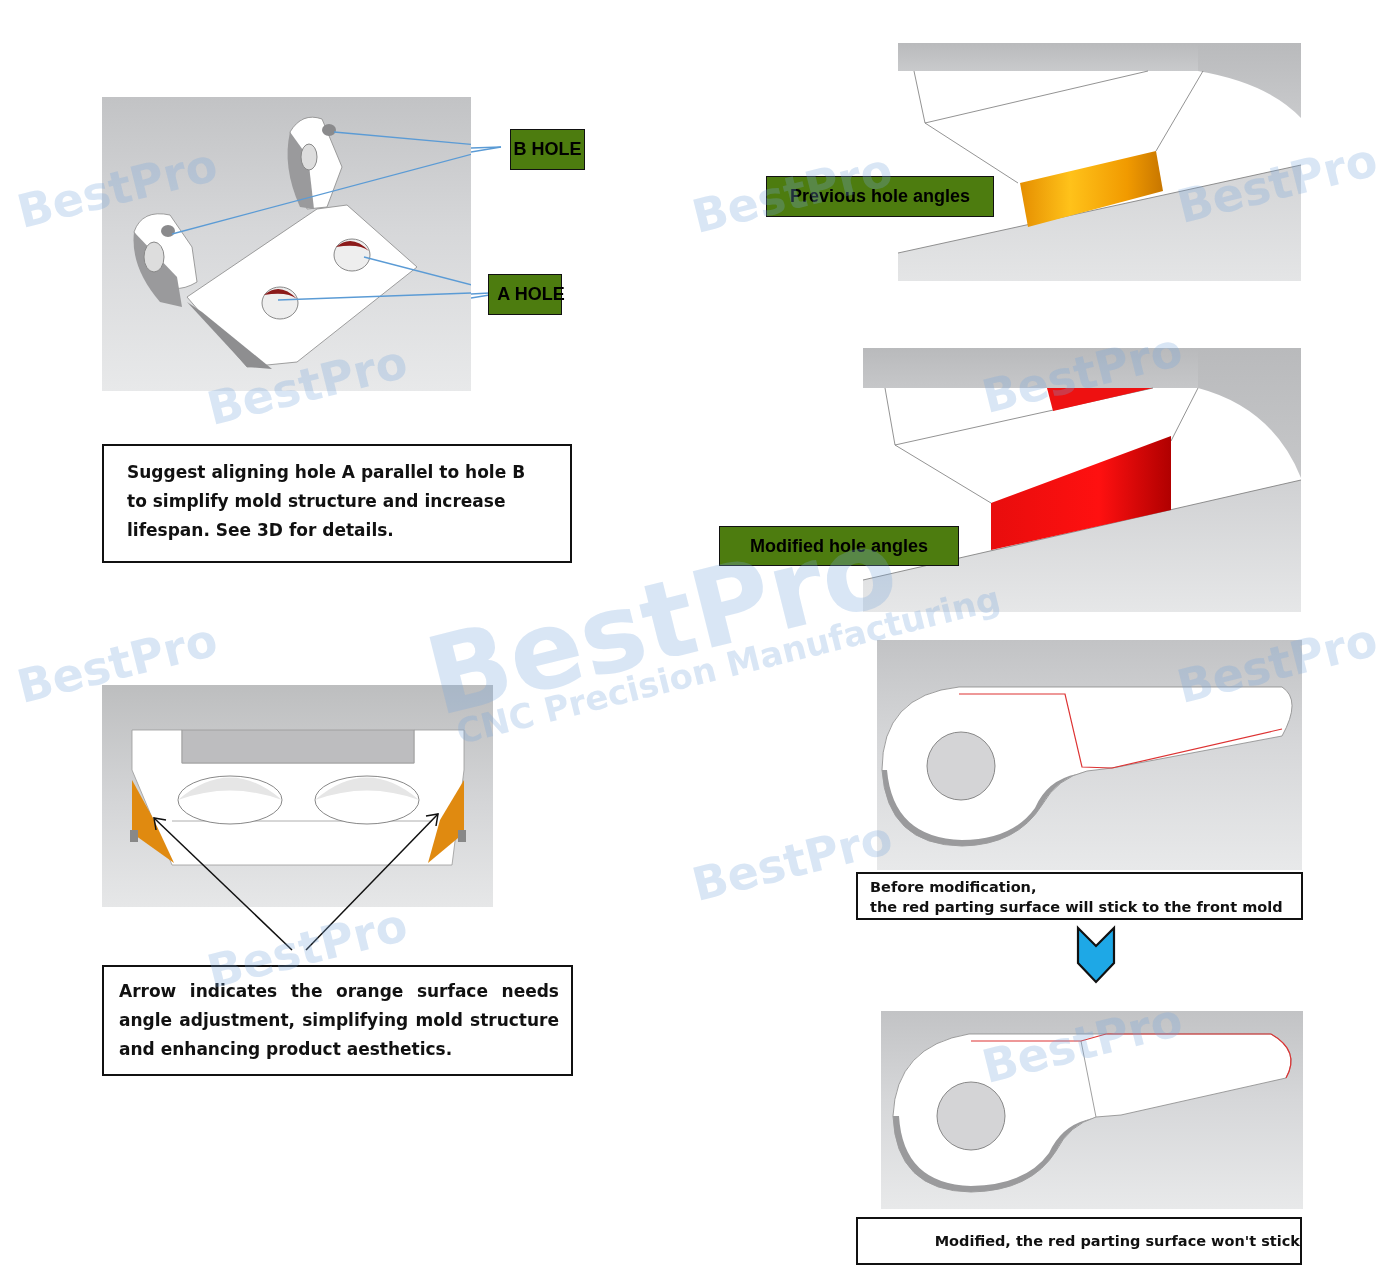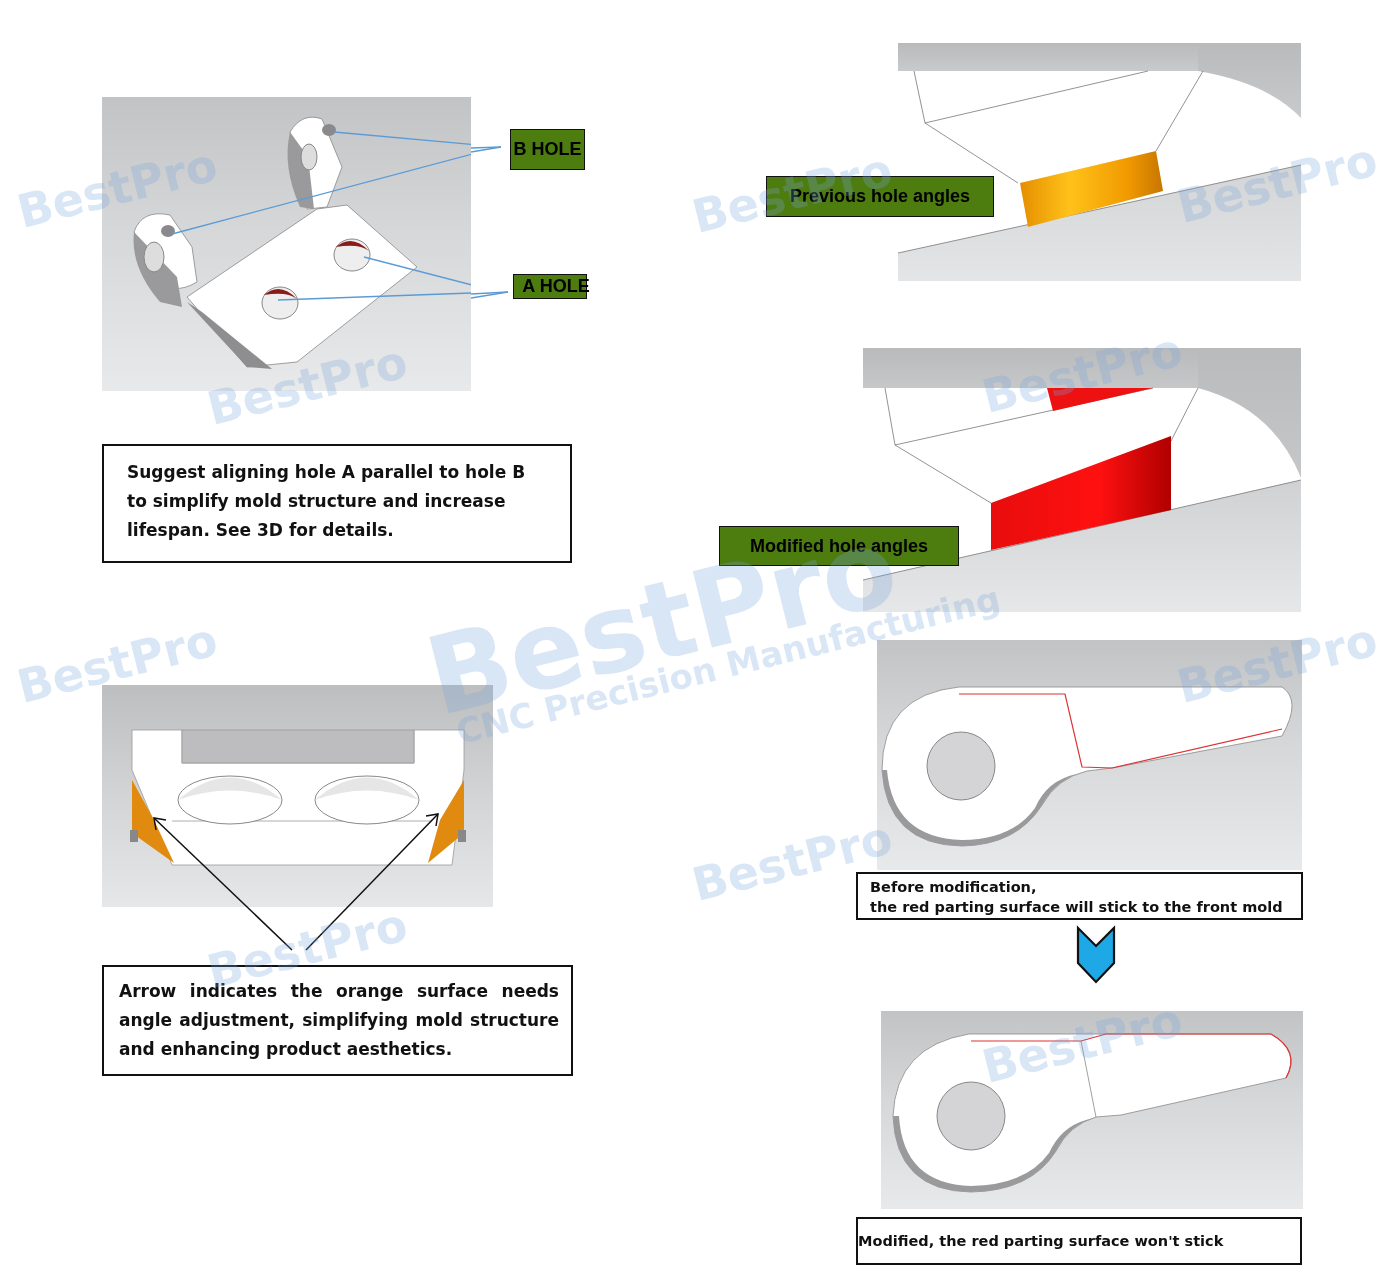--- a/index.html
+++ b/index.html
@@ -50,21 +50,21 @@
 
 <svg class="abs" style="left:471px;top:140px;" width="40" height="160">
   <g stroke="#5b9bd5" stroke-width="1.3">
     <line x1="0" y1="8" x2="30" y2="7"></line>
     <line x1="0" y1="12" x2="30" y2="7"></line>
     <line x1="0" y1="154" x2="37" y2="152"></line>
     <line x1="0" y1="158" x2="37" y2="152"></line>
   </g>
 </svg>
 <div class="label" style="left:510px;top:129px;width:75px;height:41px;">B HOLE</div>
-<div class="label" style="left:513px;top:274px;width:74px;height:25px;padding-left:12px;">A HOLE</div>
+<div class="label" style="left:488px;top:274px;width:74px;height:41px;padding-left:12px;">A HOLE</div>
 
 <div class="box note" style="left:102px;top:444px;width:470px;height:119px;padding:12px 30px 0 23px;">
   <span>Suggest aligning hole A parallel to hole B to simplify mold structure and increase lifespan. See 3D for details.</span>
 </div>
 
 <div class="panel grad2" style="left:102px;top:685px;width:391px;height:222px;">
   <svg width="391" height="222" viewBox="0 0 391 222">
 
     <polygon points="30,45 80,45 80,78 312,78 312,45 362,45 362,85 350,180 70,180 30,85" fill="#fff" stroke="#999" stroke-width="0.8"></polygon>
     <line x1="70" y1="136" x2="330" y2="136" stroke="#999" stroke-width="0.8"></line>
@@ -179,21 +179,21 @@
     <path d="M88,23 L390,23 Q420,40 405,67 L240,104 L215,106 Q188,114 175,140 Q150,180 90,181 Q15,180 12,105 Q15,35 88,23Z" fill="#fff" stroke="#888" stroke-width="0.8"></path>
     <path d="M12,105 Q15,180 90,181 Q150,180 175,140 Q188,114 215,106 L205,109 Q180,116 168,142 Q145,174 90,175 Q22,173 18,105Z" fill="#9a9a9c"></path>
     <circle cx="90" cy="105" r="34" fill="#d4d4d6" stroke="#888"></circle>
     <line x1="200" y1="30" x2="215" y2="106" stroke="#888" stroke-width="0.8"></line>
     <g stroke="#dd3333" stroke-width="1.2" fill="none">
       <polyline points="90,30 200,30 225,23 390,23"></polyline>
       <path d="M390,23 Q420,40 405,67"></path>
     </g>
   </svg>
 </div>
-<div class="box" style="left:856px;top:1217px;width:446px;height:48px;display:flex;align-items:center;justify-content:flex-start;font-family:'DejaVu Sans',sans-serif;font-size:14.5px;">
+<div class="box" style="left:856px;top:1217px;width:446px;height:48px;display:flex;align-items:center;justify-content:flex-end;font-family:'DejaVu Sans',sans-serif;font-size:14.5px;">
   <span>Modified, the red parting surface won't stick</span>
 </div>
 
 <div class="wm" style="left:25px;top:185px;font-size:46px;">BestPro</div>
 <div class="wm" style="left:215px;top:382px;font-size:46px;">BestPro</div>
 <div class="wm" style="left:700px;top:190px;font-size:46px;">BestPro</div>
 <div class="wm" style="left:1185px;top:180px;font-size:46px;">BestPro</div>
 <div class="wm" style="left:990px;top:370px;font-size:46px;">BestPro</div>
 <div class="wm" style="left:25px;top:660px;font-size:46px;">BestPro</div>
 <div class="wm" style="left:1185px;top:660px;font-size:46px;">BestPro</div>

